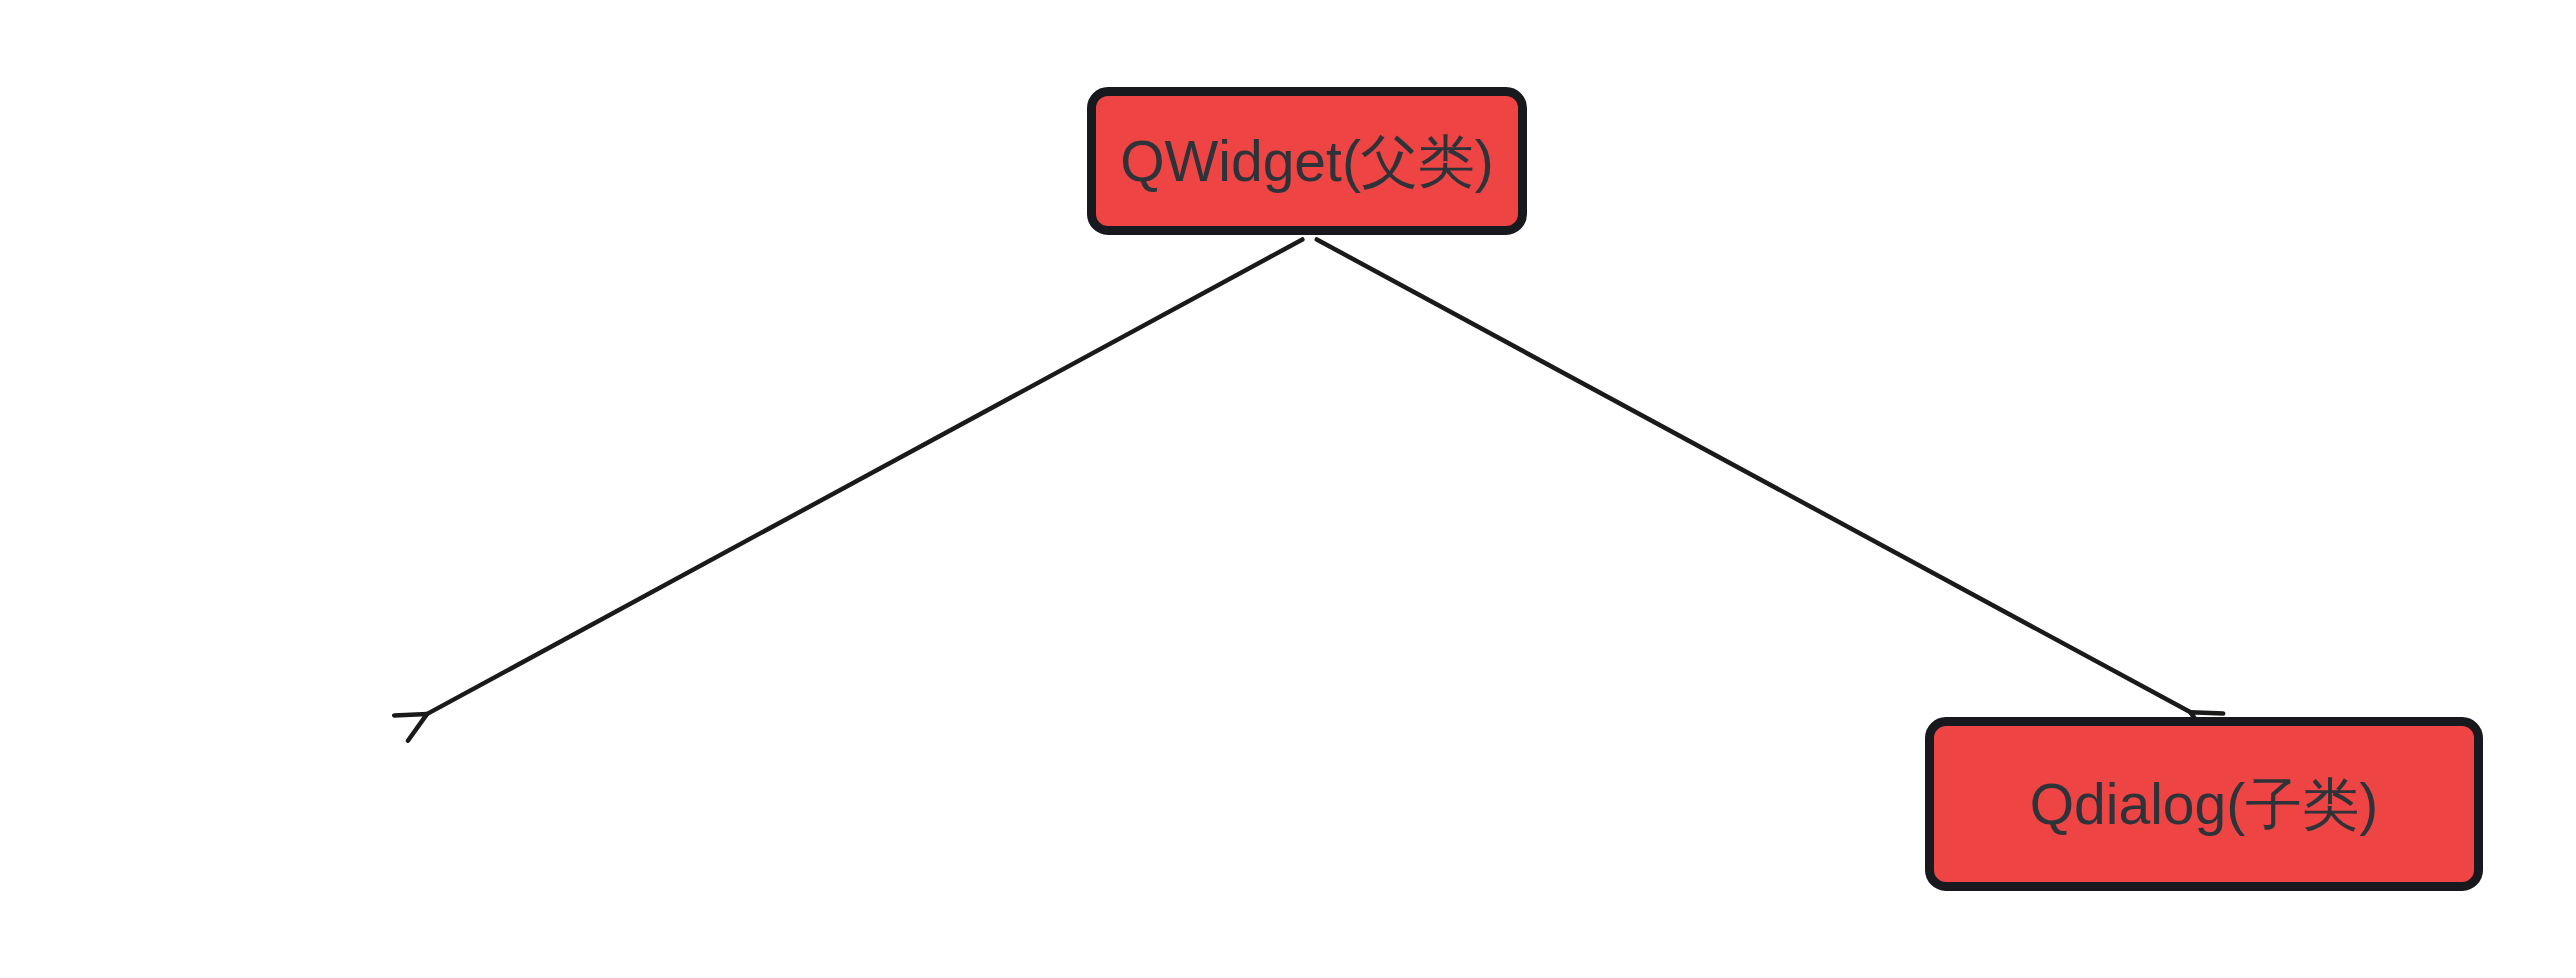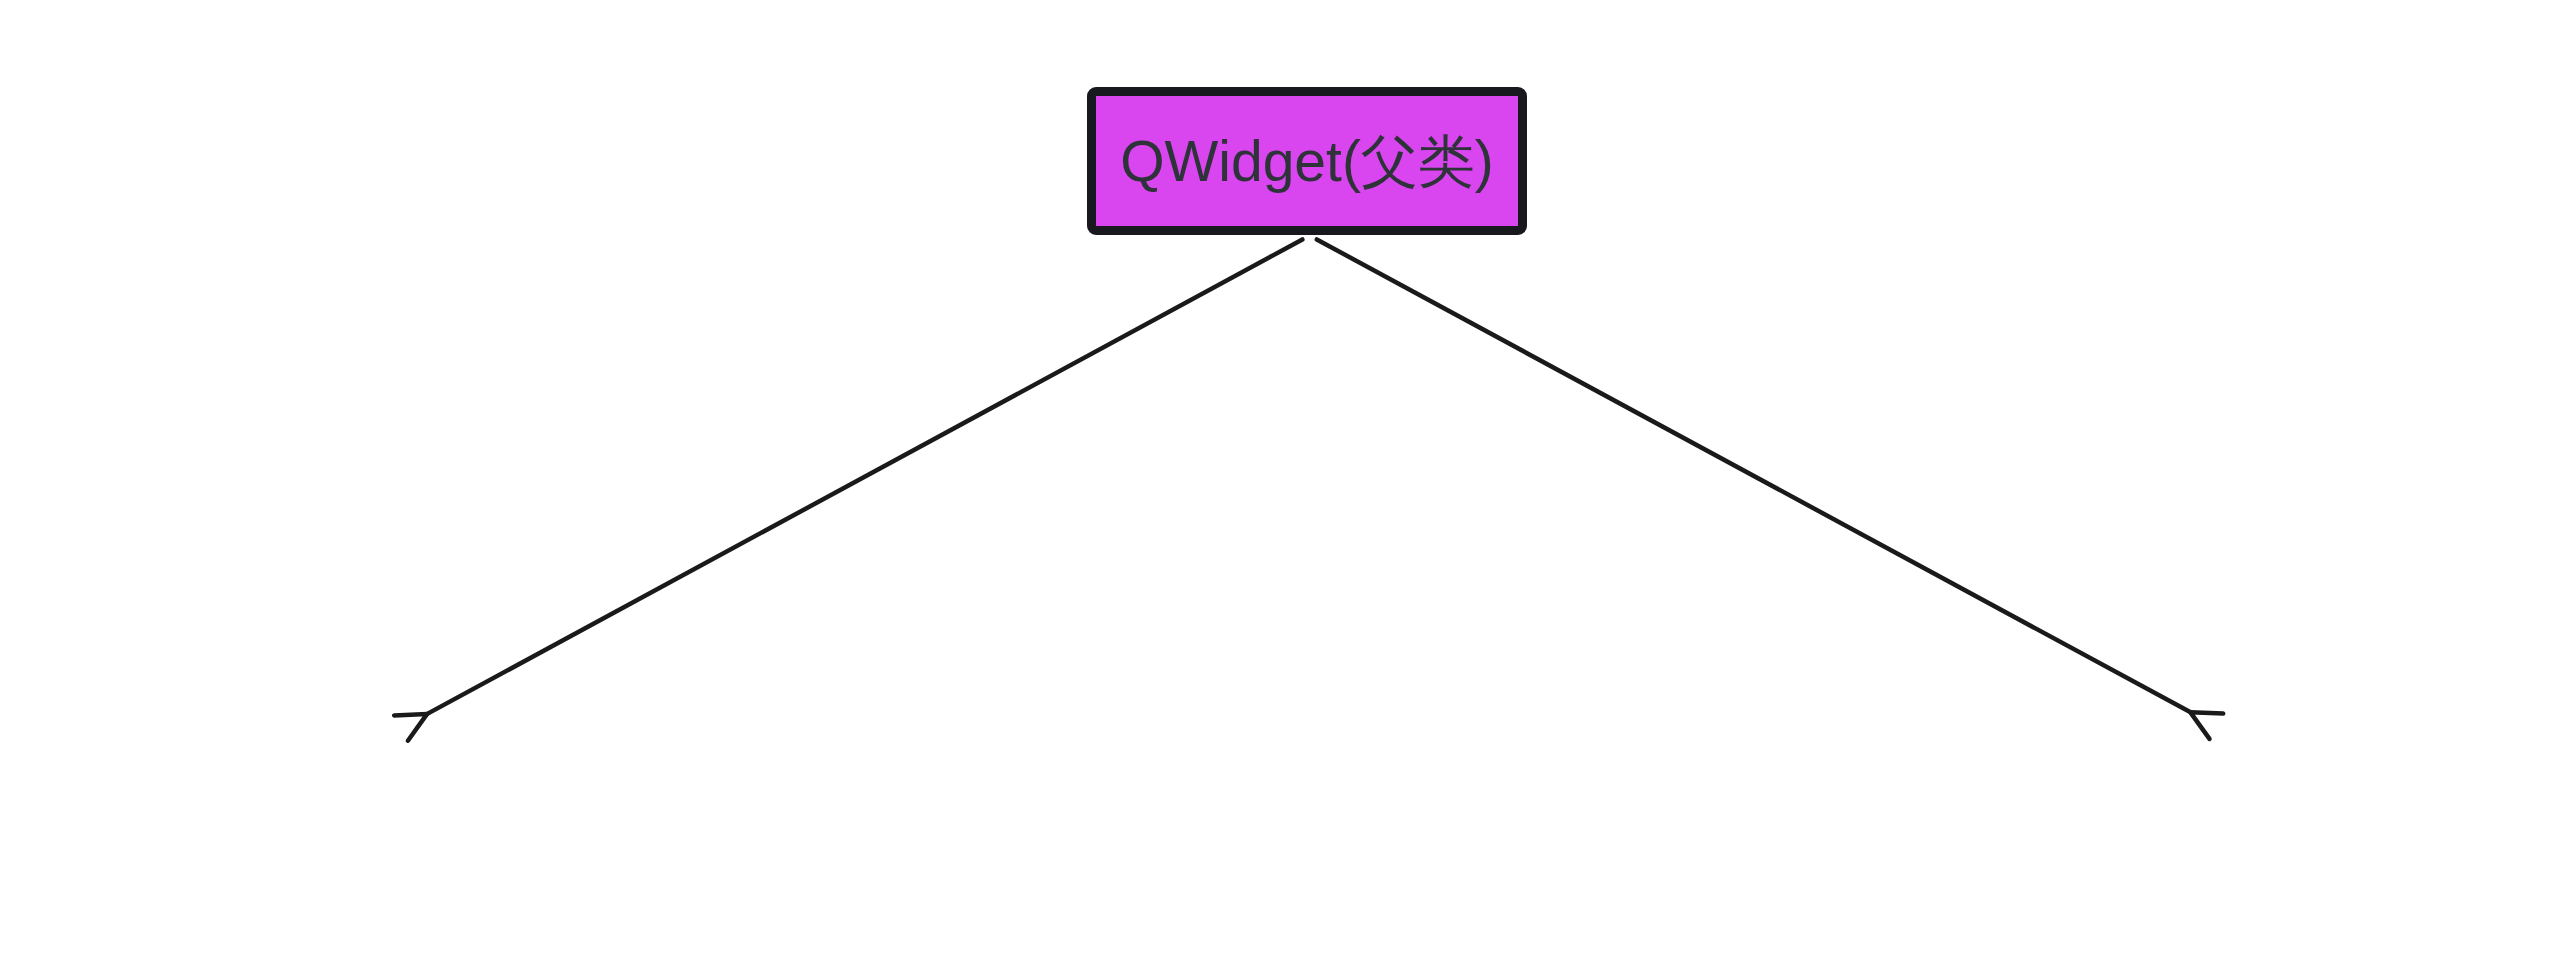--- a/index.html
+++ b/index.html
@@ -24,23 +24,23 @@
   }
   .edge-layer path.edge {
     stroke: #1a1a1a;
     stroke-width: 5;
     fill: none;
     stroke-linecap: round;
   }
   .node {
     position: absolute;
     box-sizing: border-box;
-    background: #d946ef;
+    background: #ef4444;
     border: 9px solid #17191e;
-    border-radius: 9px;
+    border-radius: 21px;
     display: flex;
     align-items: center;
     justify-content: center;
     color: #2e333a;
     font-size: 57px;
     line-height: 1;
     white-space: nowrap;
   }
   .node-qwidget     { left: 1087px; top: 87px;  width: 440px; height: 148px; }
   .node-qmainwindow { left: 93px;  top: 717px; width: 648px; height: 174px; }
@@ -59,15 +59,18 @@
     </defs>
     <path class="edge" d="M 1448 266 L 474 794" marker-end="url(#openArrow)"></path>
     <path class="edge" d="M 1464 266 L 2436 792" marker-end="url(#openArrow)"></path>
   </svg>
 
   <div class="node node-qwidget">
     <span>QWidget(父类)</span>
   </div>
 
 
+  <div class="node node-qdialog">
+    <span>Qdialog(子类)</span>
+  </div>
 
 </div>
 
 
 </body></html>

